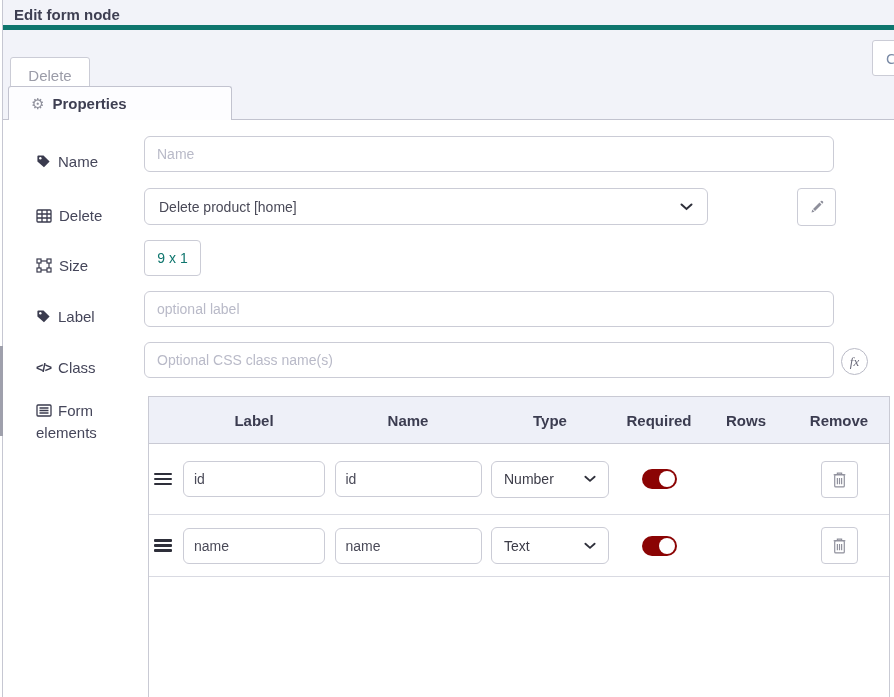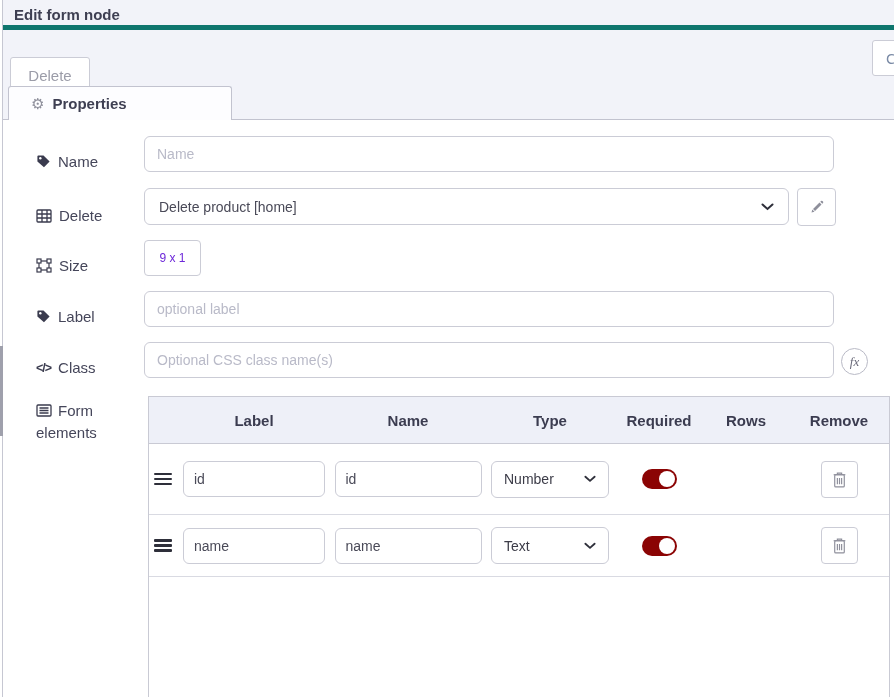--- a/index.html
+++ b/index.html
@@ -70,21 +70,21 @@
   .chev { flex: none; }
 
   .icon-btn {
     position: absolute; width: 39px; height: 38px; background: #fff;
     border: 1px solid #cbccd6; border-radius: 4px;
     display: flex; align-items: center; justify-content: center; cursor: pointer;
   }
 
   .size-btn {
     position: absolute; left: 141px; width: 57px; height: 36px; background: #fff;
-    border: 1px solid #cbccd6; border-radius: 4px; font-size: 12px; color: #6d28d9;
+    border: 1px solid #cbccd6; border-radius: 4px; font-size: 14px; color: #0f766e;
     display: flex; align-items: center; justify-content: center; cursor: pointer;
   }
 
   .fx-badge {
     position: absolute; left: 838px; width: 27px; height: 27px; border-radius: 50%;
     border: 1px solid #b9bac6; color: #6b6b7a; background: #fff;
     display: flex; align-items: center; justify-content: center;
     font-family: "Liberation Serif", serif; font-style: italic; font-size: 13px; cursor: pointer;
   }
 
@@ -169,21 +169,21 @@
     <div class="form-row" style="top:68px;">
       <span class="row-label" style="top:19px;">
         <span class="lbl-icon">
           <svg width="16" height="14" viewBox="0 0 16 14" fill="none" stroke="#3a3b4e" stroke-width="1.3">
               <rect x="1" y="1" width="14" height="12" rx="1"></rect>
               <path d="M1 5 h14 M1 9 h14 M6 1 v12 M11 1 v12"></path>
             </svg>
         </span>
         <span>Delete</span>
       </span>
-      <div class="selectbox" style="top:0; width:645px;">
+      <div class="selectbox" style="top:0; width:564px;">
         <span class="sel-text">Delete product [home]</span>
         <span class="chev">
           <svg width="13" height="8" viewBox="0 0 13 8" fill="none" stroke="#2e2f3a" stroke-width="2" stroke-linecap="round">
               <path d="M1.5 1.5 L6.5 6 L11.5 1.5"></path>
             </svg>
         </span>
       </div>
       <button class="icon-btn" style="left:794px; top:0;">
         <span>
           <svg width="14" height="14" viewBox="0 0 14 14">

